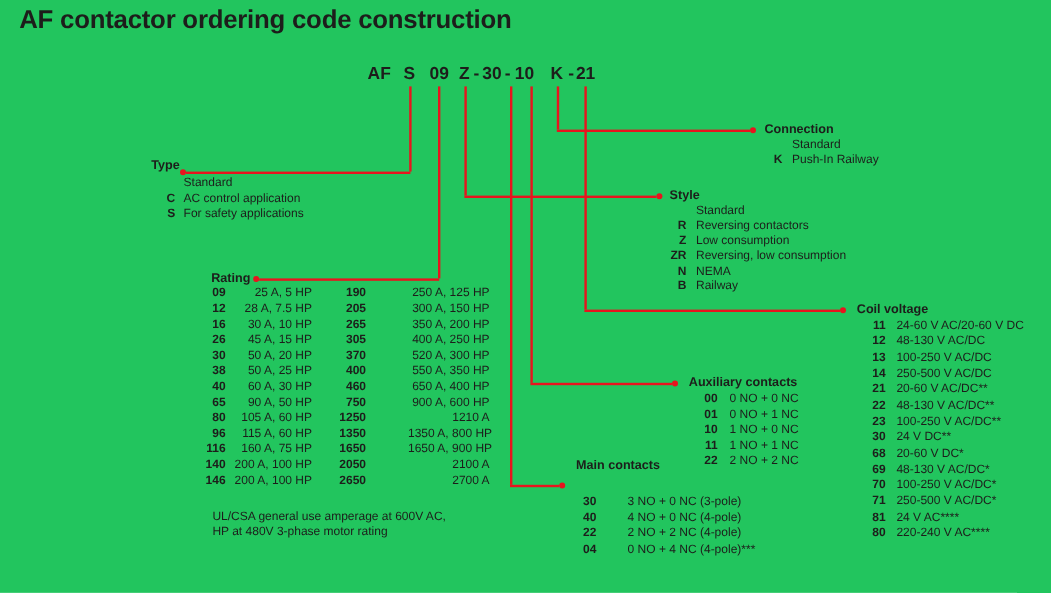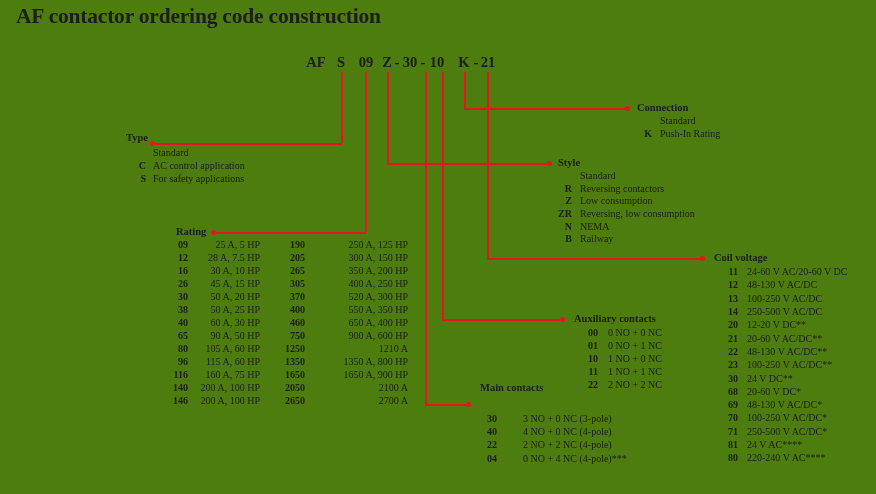--- a/index.html
+++ b/index.html
@@ -1,20 +1,20 @@
 <!DOCTYPE html>
 <html style="--accent: #e8141e; --text: #1d1d1b;"><head>
 <meta charset="utf-8">
 <style>
   :root { --accent:#e8141e; --text:#1d1d1b; }
   * { box-sizing:border-box; margin:0; padding:0; }
   body { background:#fff; }
   .canvas{
-    position:relative; width:876px; height:494px; background:#4d7c0f;
-    font-family:Liberation Serif, serif; color:var(--text);
+    position:relative; width:876px; height:494px; background:#22c55e;
+    font-family:Liberation Sans, sans-serif; color:var(--text);
     overflow:hidden;
   }
   .title{
     position:absolute; left:16px; top:4px;
     font-size:21.5px; font-weight:bold; letter-spacing:-0.2px;
     white-space:nowrap;
   }
   
   .tok{
     position:absolute; top:54px; transform:translateX(-50%);
@@ -254,20 +254,22 @@
       </div>
 
       <div class="row">
         <span class="cell-code c1">146</span>
         <span class="cell-num v1">200 A, 100 HP</span>
         <span class="cell-code c2">2650</span>
         <span class="cell-num v2">2700 A</span>
       </div>
     </div>
   <div class="note">
+    <div>UL/CSA general use amperage at 600V AC,</div>
+    <div>HP at 480V 3-phase motor rating</div>
   </div>
 
   <div class="sec-label lbl-style">Style</div>
   <div class="rows rows-style">
 
       <div class="row">
         <span class="cell-code"></span>
         <span class="cell-desc">Standard</span>
       </div>
 
@@ -300,21 +302,21 @@
   <div class="sec-label lbl-conn">Connection</div>
   <div class="rows rows-conn">
 
       <div class="row">
         <span class="cell-code"></span>
         <span class="cell-desc">Standard</span>
       </div>
 
       <div class="row">
         <span class="cell-code">K</span>
-        <span class="cell-desc">Push-In Rating</span>
+        <span class="cell-desc">Push-In Railway</span>
       </div>
     </div>
 
   <div class="sec-label lbl-aux">Auxiliary contacts</div>
   <div class="rows rows-aux">
 
       <div class="row">
         <span class="cell-code">00</span>
         <span class="cell-desc">0 NO + 0 NC</span>
       </div>
@@ -380,24 +382,20 @@
       <div class="row">
         <span class="cell-code">13</span>
         <span class="cell-desc">100-250 V AC/DC</span>
       </div>
 
       <div class="row">
         <span class="cell-code">14</span>
         <span class="cell-desc">250-500 V AC/DC</span>
       </div>
 
-      <div class="row">
-        <span class="cell-code">20</span>
-        <span class="cell-desc">12-20 V DC**</span>
-      </div>
 
       <div class="row">
         <span class="cell-code">21</span>
         <span class="cell-desc">20-60 V AC/DC**</span>
       </div>
 
       <div class="row">
         <span class="cell-code">22</span>
         <span class="cell-desc">48-130 V AC/DC**</span>
       </div>

